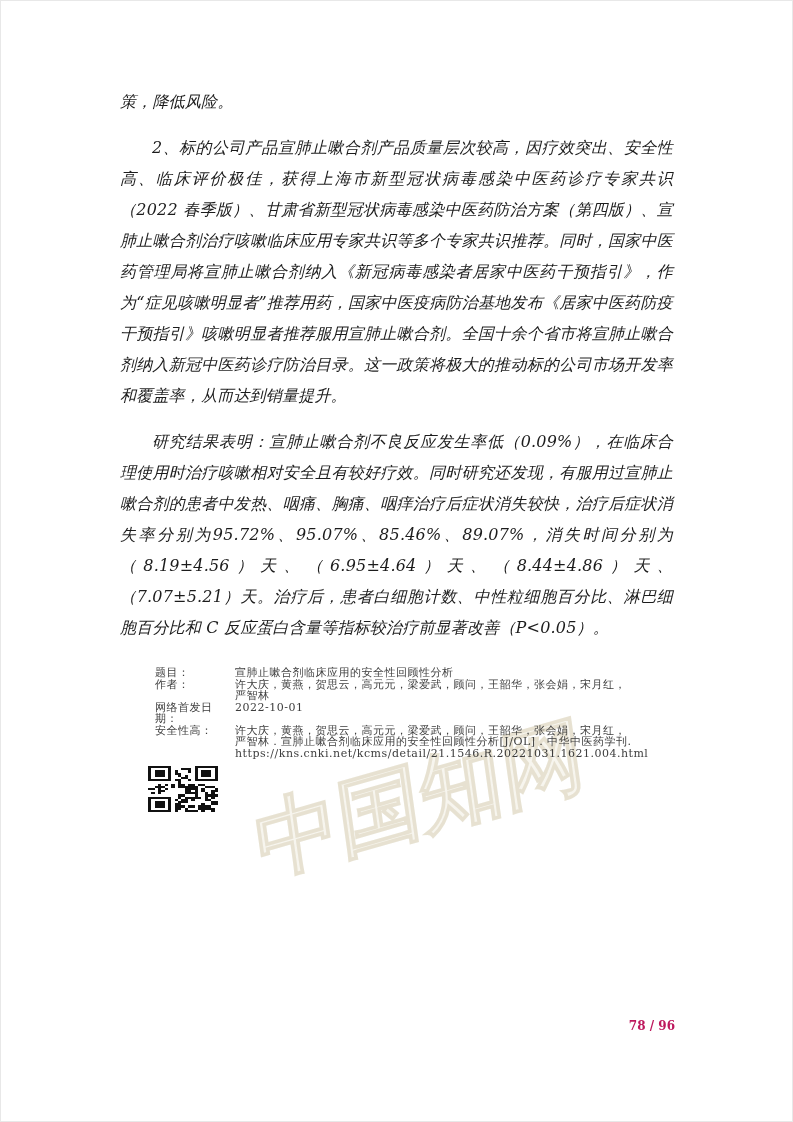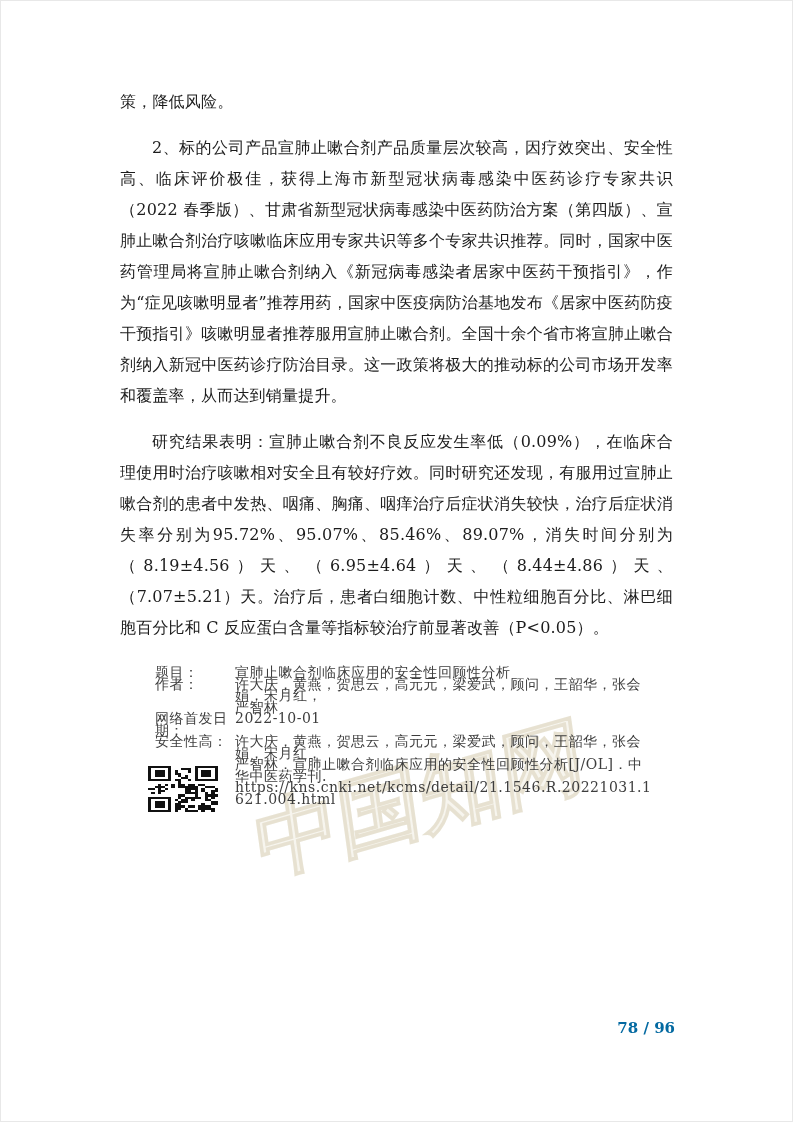--- a/index.html
+++ b/index.html
@@ -13,54 +13,55 @@
     box-shadow:inset 0 0 0 1px #e8e8e8;
     overflow:hidden;
   }
   .content{padding:86px 120px 0 120px;}
   p.para{
     margin:0 0 15px 0;
     font-size:16px;
     line-height:31px;
     text-align:justify;
     letter-spacing:0.2px;
+    font-style:italic;
   }
   p.para.indent{text-indent:2em;}
   
   .figure{
     position:relative;
     margin:24px 0 44px 35px;
     height:150px;
   }
   .figure-title{
     position:relative;z-index:1;
     font-size:13px;font-weight:bold;color:#2b2b2b;letter-spacing:1.5px;
   }
   .figure-rows{
     position:relative;z-index:1;
     margin-top:13px;
-    font-size:14px;line-height:11.5px;color:#3d3d3d;letter-spacing:0.5px;
+    font-size:11px;line-height:11.5px;color:#3d3d3d;letter-spacing:0.5px;
   }
   .figure-row{display:flex;}
   .figure-row .flabel{flex:0 0 80px;width:80px;}
   .figure-row .fvalue{white-space:pre-line;max-width:418px;word-break:break-all;}
   .qr{
     position:absolute;left:-7px;top:99px;width:70px;height:46px;z-index:1;
   }
   .watermark{
     position:absolute;left:95px;top:75px;z-index:0;
     font-size:85px;font-weight:bold;white-space:nowrap;
     transform:rotate(-16deg) skewX(-8deg);
     color:rgba(240,236,224,0.55);
     -webkit-text-stroke:1px rgba(226,220,201,0.8);
     pointer-events:none;
   }
   .page-number{
     position:absolute;right:118px;top:1019px;
-    font-size:15px;font-weight:bold;color:#0369a1;
+    font-size:12px;font-weight:bold;color:#be185d;
   }
 </style>
 </head>
 <body>
 
 <div class="content">
 
   <p class="para">策，降低风险。</p>
   <p class="para indent">2、标的公司产品宣肺止嗽合剂产品质量层次较高，因疗效突出、安全性高、临床评价极佳，获得上海市新型冠状病毒感染中医药诊疗专家共识（2022 春季版）、甘肃省新型冠状病毒感染中医药防治方案（第四版）、宣肺止嗽合剂治疗咳嗽临床应用专家共识等多个专家共识推荐。同时，国家中医药管理局将宣肺止嗽合剂纳入《新冠病毒感染者居家中医药干预指引》，作为“症见咳嗽明显者”推荐用药，国家中医疫病防治基地发布《居家中医药防疫干预指引》咳嗽明显者推荐服用宣肺止嗽合剂。全国十余个省市将宣肺止嗽合剂纳入新冠中医药诊疗防治目录。这一政策将极大的推动标的公司市场开发率和覆盖率，从而达到销量提升。</p>
   <p class="para indent">研究结果表明：宣肺止嗽合剂不良反应发生率低（0.09%），在临床合理使用时治疗咳嗽相对安全且有较好疗效。同时研究还发现，有服用过宣肺止嗽合剂的患者中发热、咽痛、胸痛、咽痒治疗后症状消失较快，治疗后症状消失率分别为95.72%、95.07%、85.46%、89.07%，消失时间分别为（8.19±4.56）天、（6.95±4.64）天、（8.44±4.86）天、（7.07±5.21）天。治疗后，患者白细胞计数、中性粒细胞百分比、淋巴细胞百分比和 C 反应蛋白含量等指标较治疗前显著改善（P&lt;0.05）。</p>

